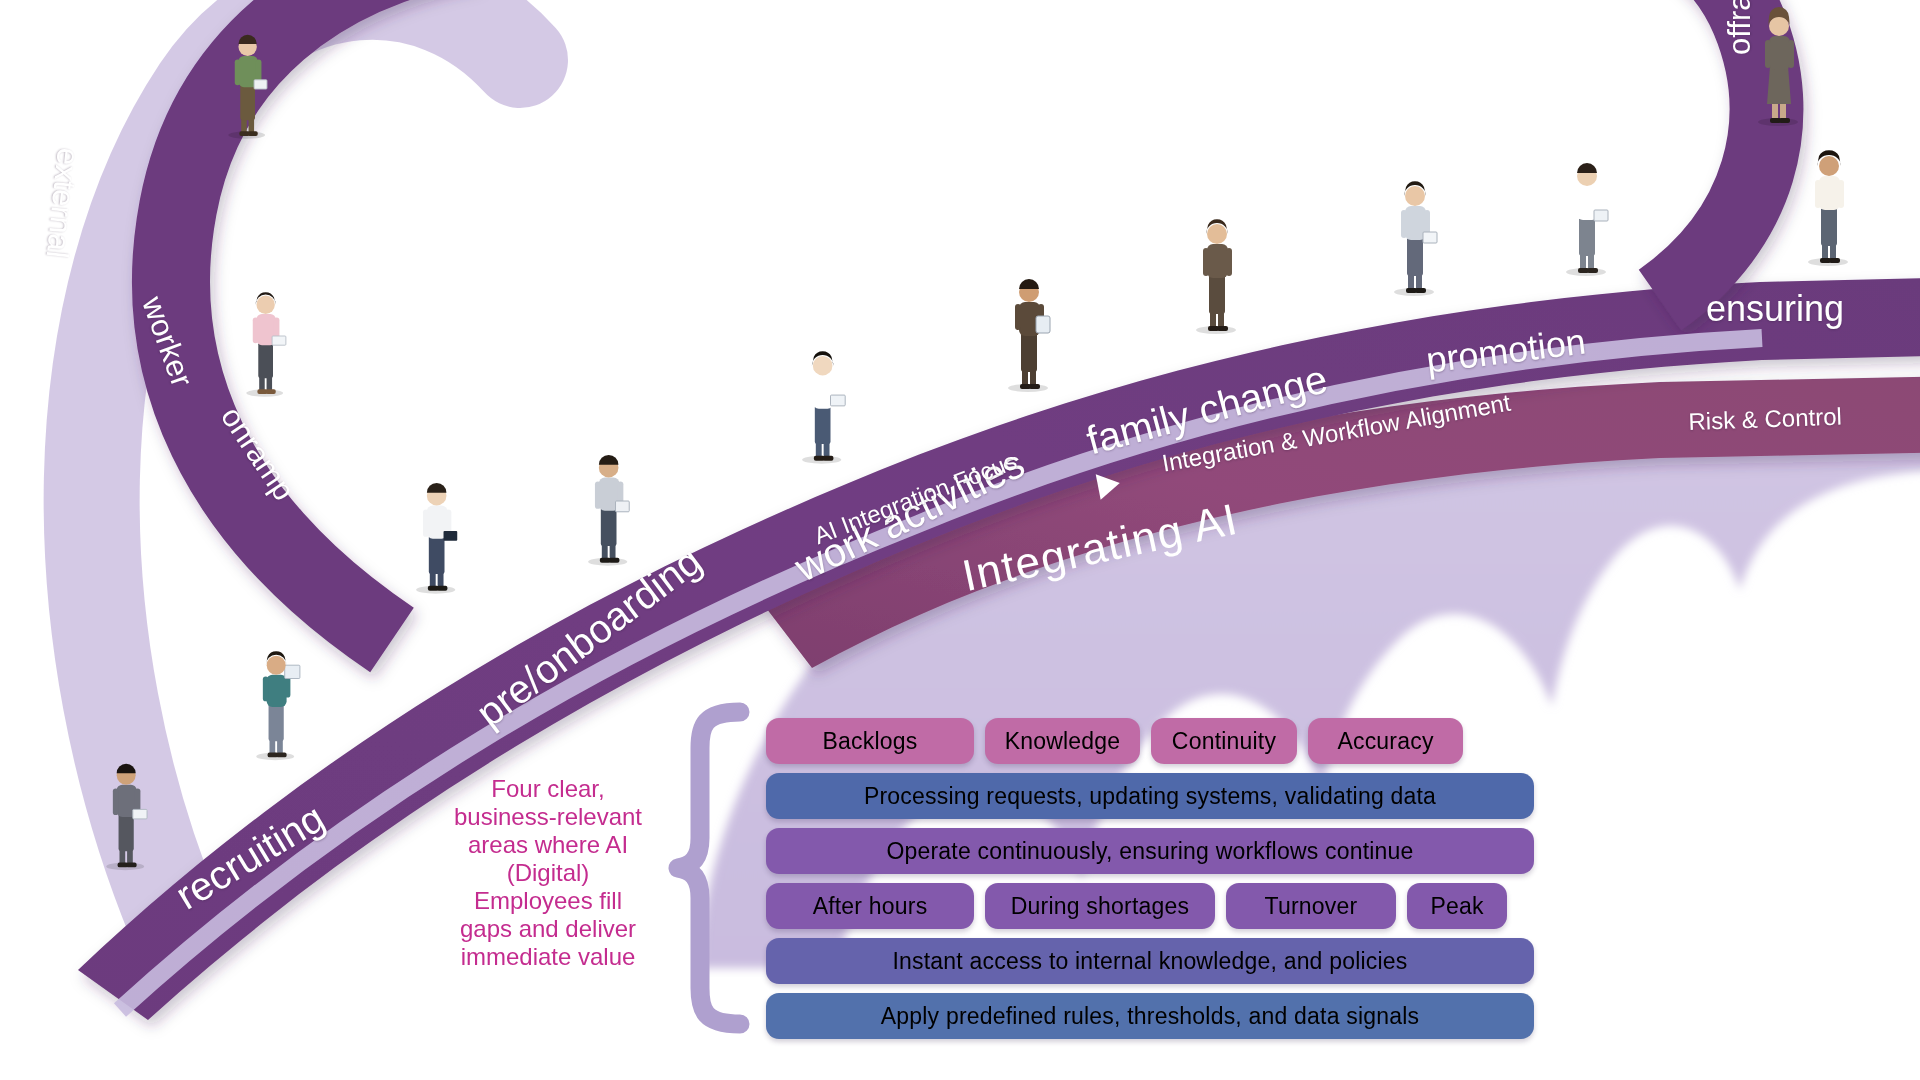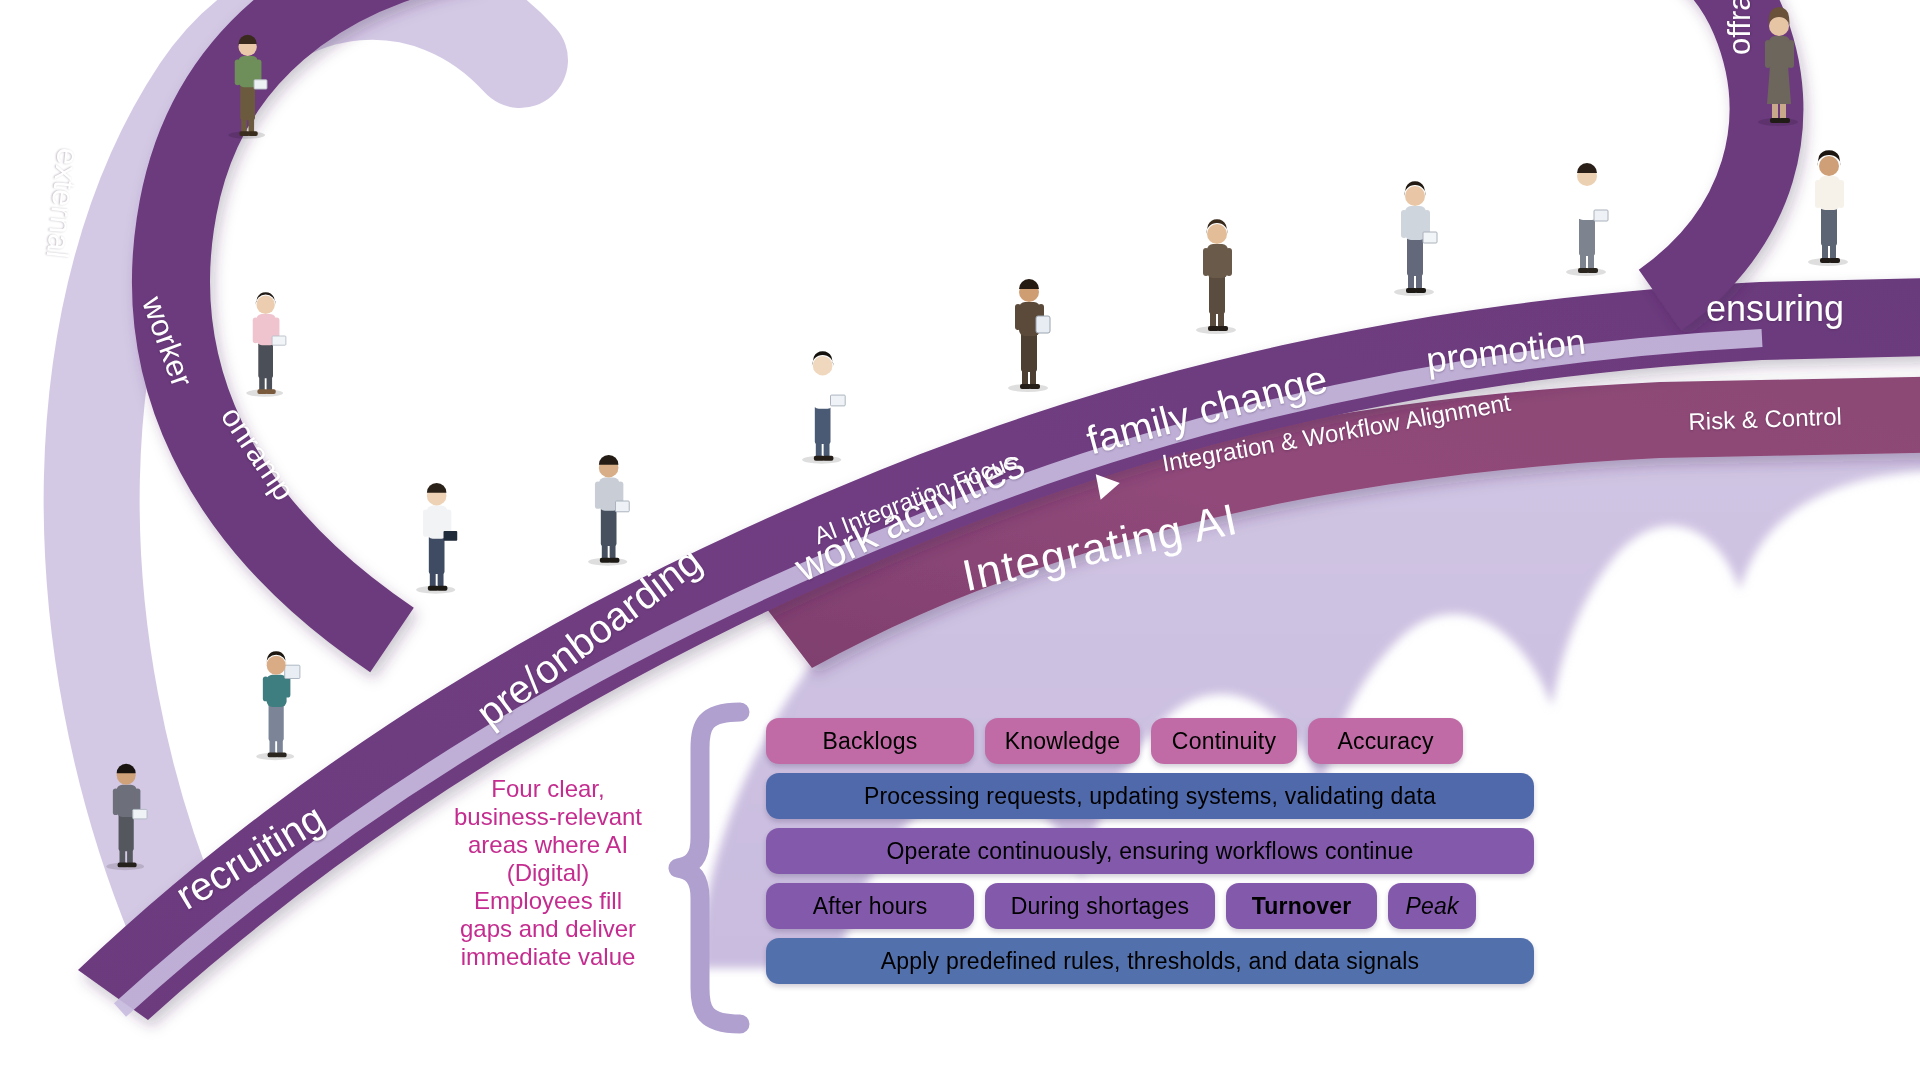--- a/index.html
+++ b/index.html
@@ -92,22 +92,22 @@
   .chip.steel { background: #5271AC; }
 
   
   .w-backlogs  { width: 208px; }
   .w-knowledge { width: 155px; }
   .w-continuity{ width: 146px; }
   .w-accuracy  { width: 155px; }
   
   .w-afterhours{ width: 208px; }
   .w-shortages { width: 230px; }
-  .w-turnover  { width: 151px; font-weight: bold; }
-  .w-peak      { width: 88px; font-style: italic; }
+  .w-turnover  { width: 170px; }
+  .w-peak      { width: 100px; }
 
   
   .ribbon-label {
     position: absolute;
     color: #ffffff;
     white-space: nowrap;
     z-index: 30;
     font-weight: 400;
     text-shadow: 0 1px 2px rgba(50,25,60,0.30);
   }
@@ -528,18 +528,19 @@
 
       <div class="chip violet full">Operate continuously, ensuring workflows continue</div>
 
       <div class="row">
         <div class="chip violet w-afterhours">After hours</div>
         <div class="chip violet w-shortages">During shortages</div>
         <div class="chip violet w-turnover">Turnover</div>
         <div class="chip violet w-peak">Peak</div>
       </div>
 
+      <div class="chip indigo full">Instant access to internal knowledge, and policies</div>
 
       <div class="chip steel full">Apply predefined rules, thresholds, and data signals</div>
     </div>
 
   </div>
 </div>
 
 </body></html>

